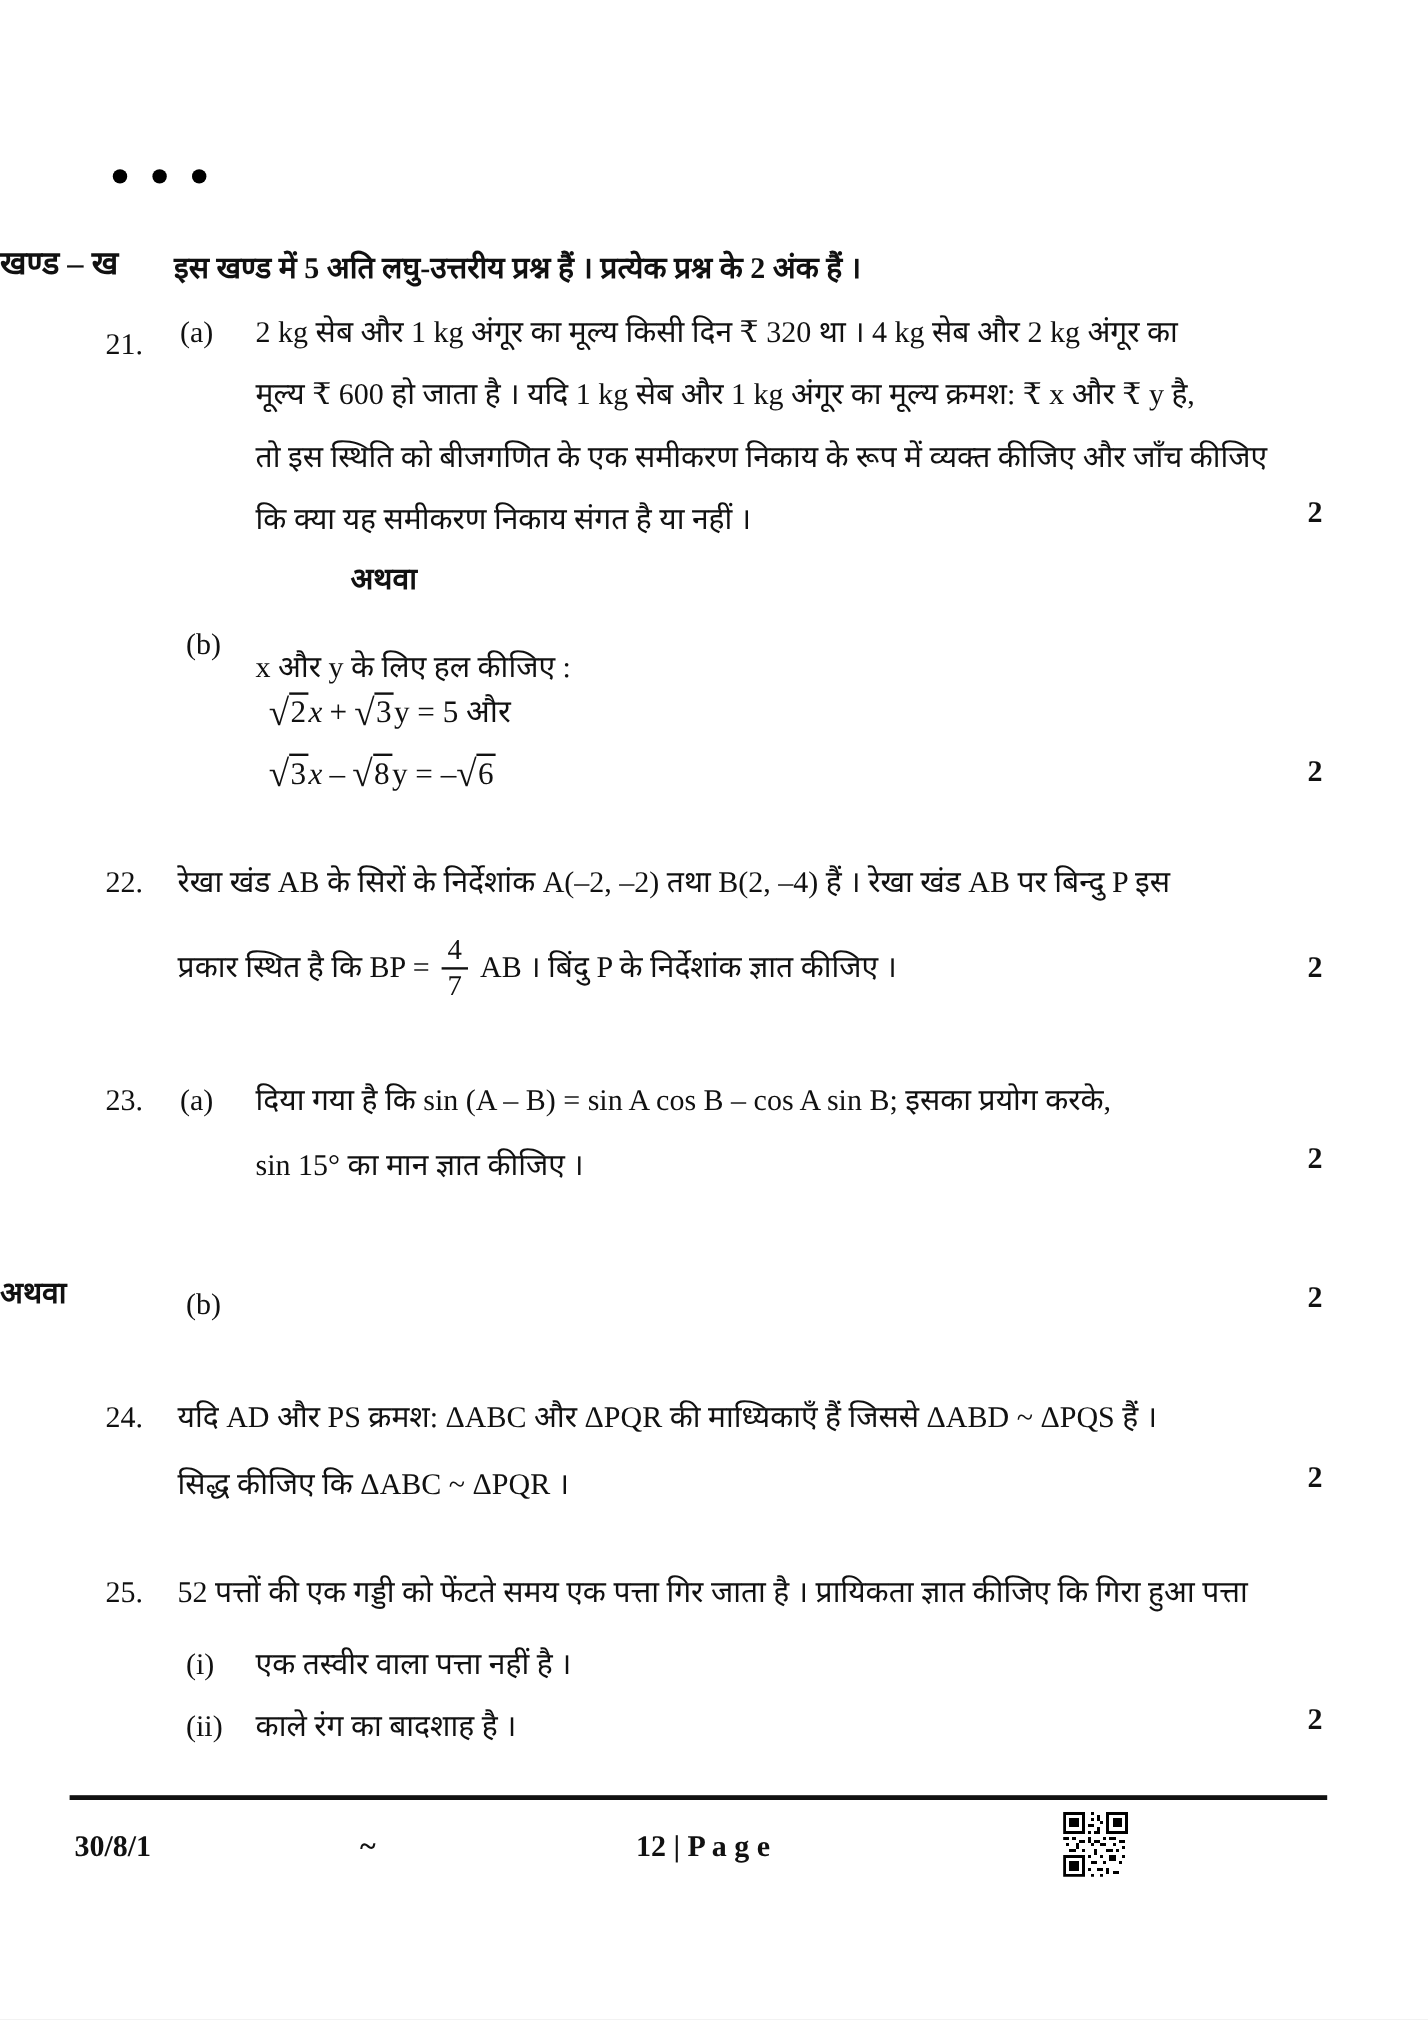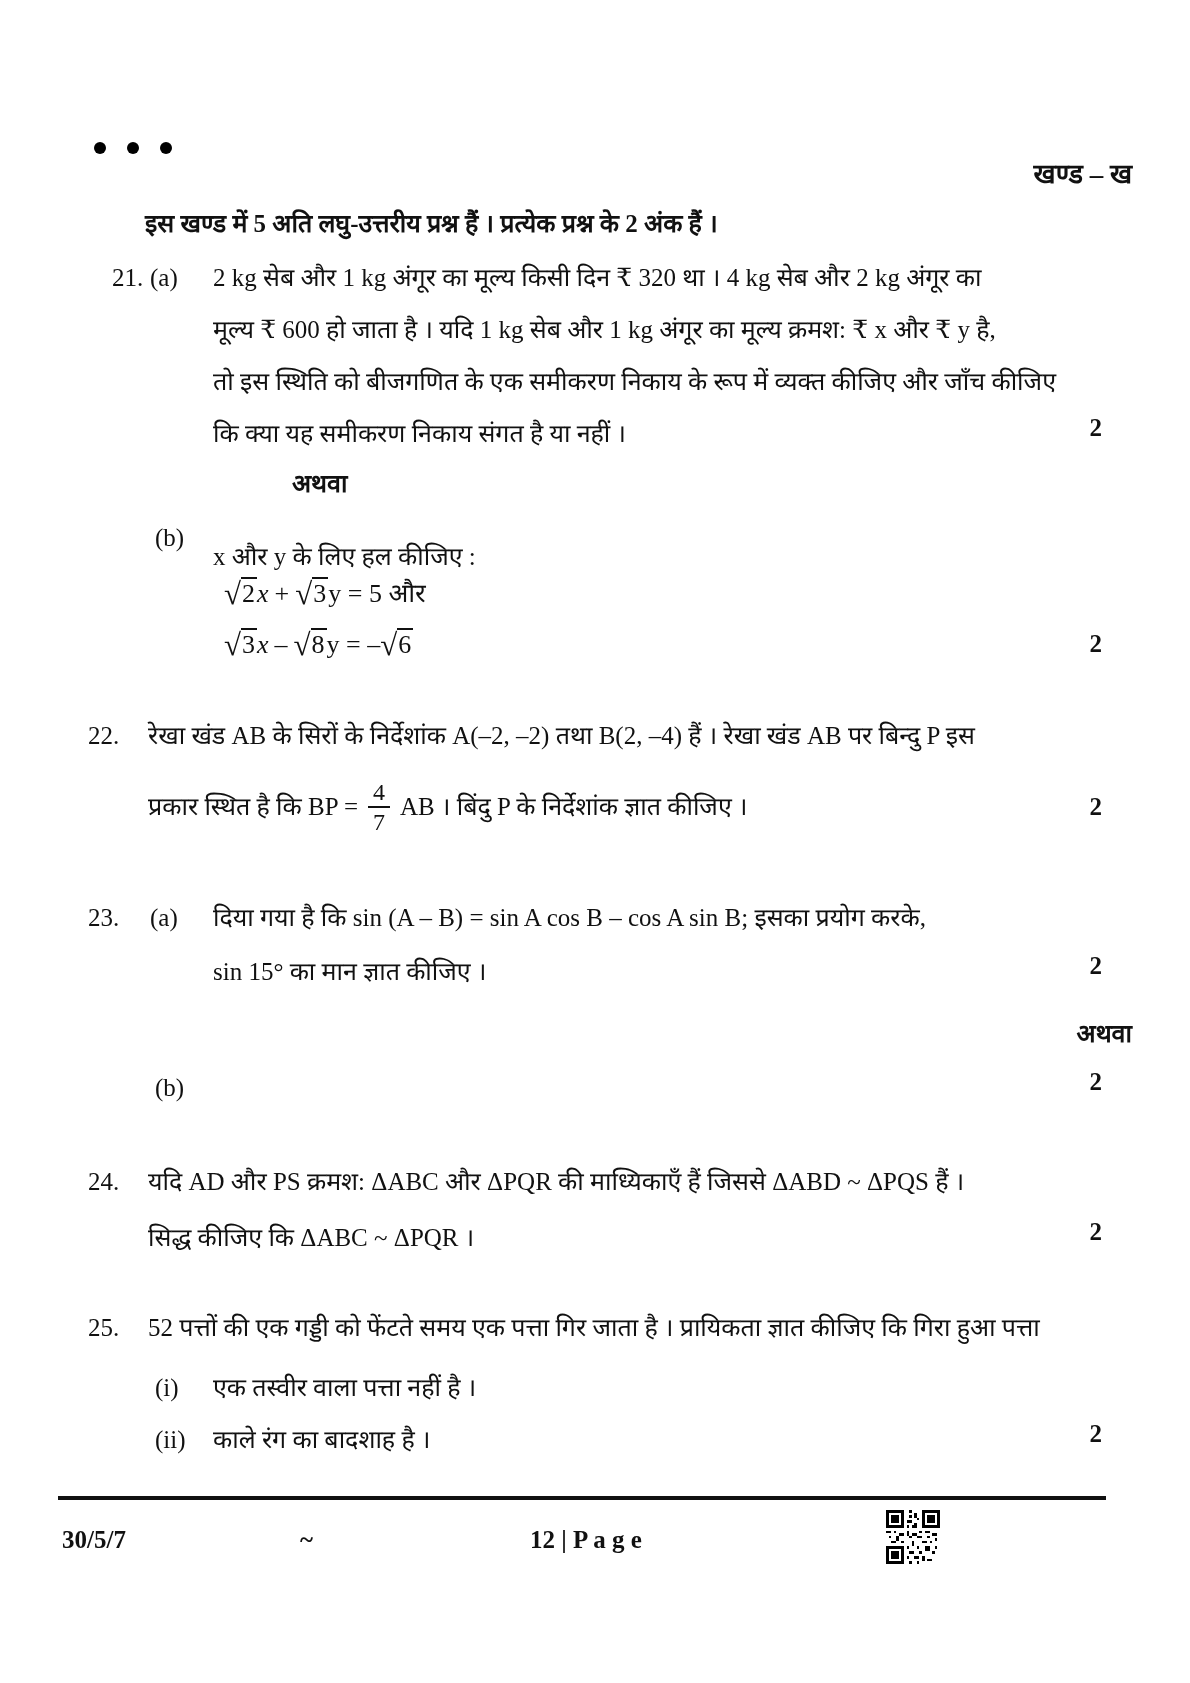--- a/index.html
+++ b/index.html
@@ -10,21 +10,21 @@
     background:#ffffff;
     font-family:"Liberation Serif","DejaVu Serif",serif;
     color:#111111;
     overflow:hidden;
   }
   .abs{position:absolute;white-space:nowrap;}
   .bold{font-weight:bold;}
   .body-text{font-size:25px;line-height:40px;}
   .title{font-size:27px;}
   .instruction{font-size:25px;}
-  .center-band{left:0;width:1132px;text-align:right;}
+  .center-band{left:0;width:1132px;text-align:left;margin-top:45px;}
   .qnum{left:88px;}
   .sublabel{left:150px;}
   .subtext{left:213px;}
   .maintext{left:148px;}
   .marks{left:1050px;width:52px;text-align:right;font-weight:bold;font-size:25px;}
   .dots{left:94px;top:140px;}
   .dots span{display:inline-block;width:12px;height:12px;border-radius:50%;background:#000;margin-right:21px;}
   
   .eq{font-size:26px;margin-left:11px;}
   .sq{font-size:31px;line-height:26px;vertical-align:-2px;}
@@ -45,21 +45,21 @@
 <div class="page">
 
   <div class="abs dots">
     <span></span><span></span><span></span>
   </div>
 
   <div class="abs body-text bold title center-band" style="top:154px;">खण्ड – ख</div>
 
   <div class="abs bold instruction" style="left:145px;top:205px;">इस खण्ड में 5 अति लघु-उत्तरीय प्रश्न हैं । प्रत्येक प्रश्न के 2 अंक हैं ।</div>
 
-  <div class="abs body-text qnum" style="top:258px;margin-left:24px;">21.</div>
+  <div class="abs body-text qnum" style="top:268px;">21.</div>
   <div class="abs body-text sublabel" style="top:258px;">(a)</div>
   <div class="abs body-text subtext" style="top:258px;">2 kg सेब और 1 kg अंगूर का मूल्य किसी दिन ₹ 320 था । 4 kg सेब और 2 kg अंगूर का</div>
   <div class="abs body-text subtext" style="top:310px;">मूल्य ₹ 600 हो जाता है । यदि 1 kg सेब और 1 kg अंगूर का मूल्य क्रमश: ₹ x और ₹ y है,</div>
   <div class="abs body-text subtext" style="top:362px;">तो इस स्थिति को बीजगणित के एक समीकरण निकाय के रूप में व्यक्त कीजिए और जाँच कीजिए</div>
   <div class="abs body-text subtext" style="top:414px;">कि क्या यह समीकरण निकाय संगत है या नहीं ।</div>
   <div class="abs marks" style="top:414px;">2</div>
 
   <div class="abs body-text bold" style="left:292px;top:464px;">अथवा</div>
 
   <div class="abs body-text" style="left:155px;top:518px;">(b)</div>
@@ -106,21 +106,21 @@
 
   <div class="abs body-text qnum" style="top:1308px;">25.</div>
   <div class="abs body-text maintext" style="top:1308px;">52 पत्तों की एक गड्डी को फेंटते समय एक पत्ता गिर जाता है । प्रायिकता ज्ञात कीजिए कि गिरा हुआ पत्ता</div>
   <div class="abs body-text" style="left:155px;top:1368px;">(i)</div>
   <div class="abs body-text subtext" style="top:1368px;">एक तस्वीर वाला पत्ता नहीं है ।</div>
   <div class="abs body-text" style="left:155px;top:1420px;">(ii)</div>
   <div class="abs body-text subtext" style="top:1420px;">काले रंग का बादशाह है ।</div>
   <div class="abs marks" style="top:1420px;">2</div>
 
   <div class="abs rule" style="top:1496px;"></div>
-  <div class="abs footer-text bold" style="left:62px;top:1526px;">30/5/7</div>
+  <div class="abs footer-text bold" style="left:62px;top:1526px;">30/8/1</div>
   <div class="abs footer-text bold" style="left:300px;top:1526px;">~</div>
   <div class="abs footer-text bold" style="left:530px;top:1526px;">12 | P a g e</div>
 
   <div class="abs qr">
     <svg width="54" height="54" viewBox="0 0 21 21" shape-rendering="crispEdges">
       <rect x="0" y="0" width="21" height="21" fill="#ffffff"></rect>
 
       <rect x="0" y="0" width="7" height="7" fill="#000"></rect>
       <rect x="1" y="1" width="5" height="5" fill="#fff"></rect>
       <rect x="2" y="2" width="3" height="3" fill="#000"></rect>

